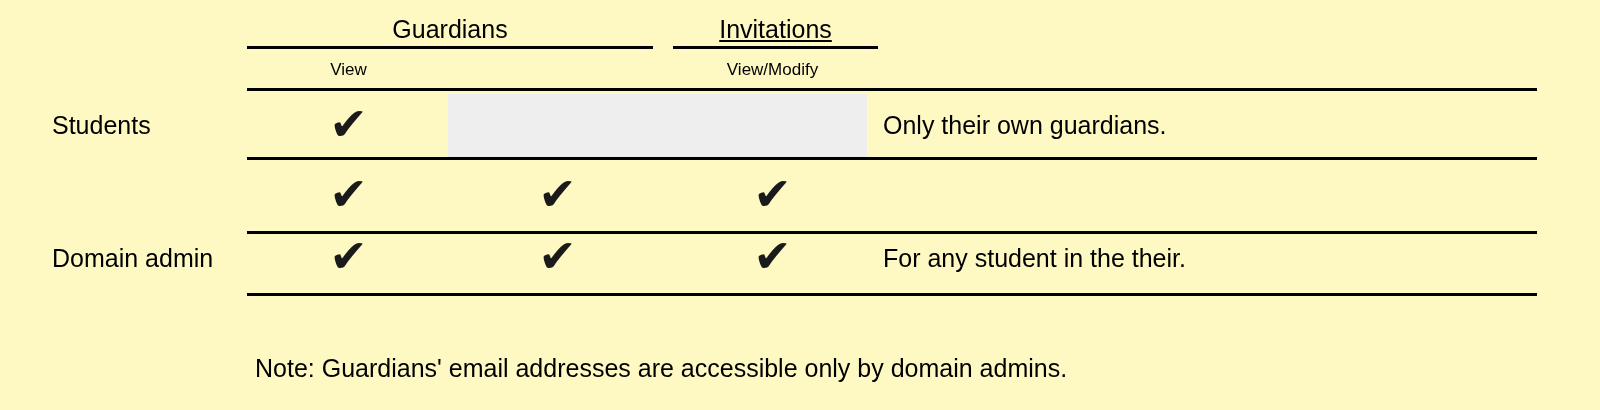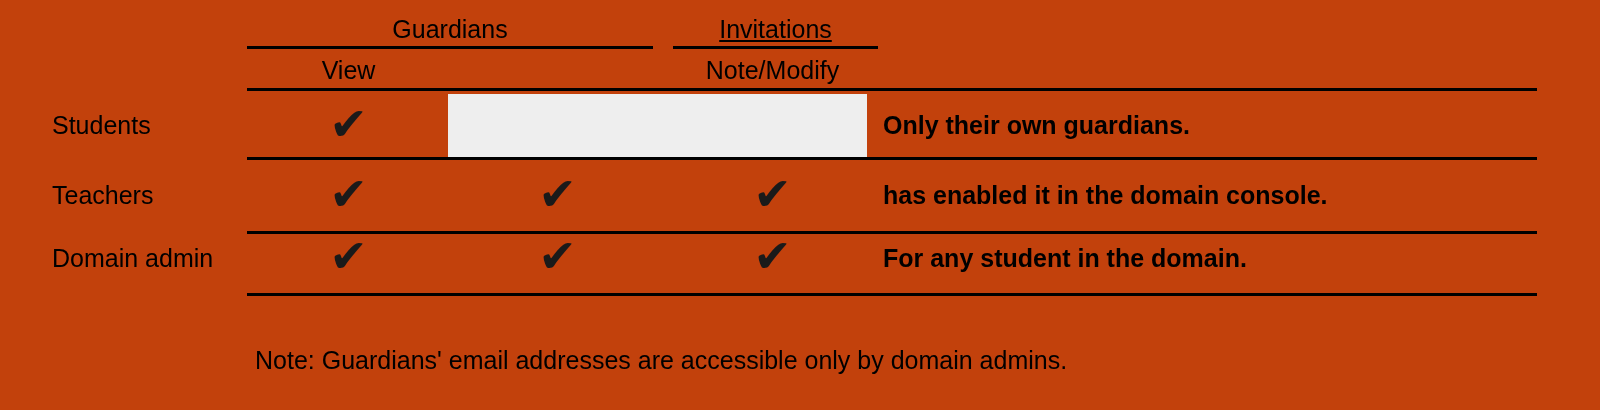--- a/index.html
+++ b/index.html
@@ -4,21 +4,21 @@
 <style>
   html, body {
     margin: 0;
     padding: 0;
     background: #ffffff;
   }
   .page {
     position: relative;
     width: 1600px;
     height: 410px;
-    background: #c2410c;
+    background: #fef9c3;
     font-family: "Liberation Sans", "DejaVu Sans", sans-serif;
     color: #000000;
     overflow: hidden;
   }
   
   .rule {
     position: absolute;
     height: 3px;
     background: #000000;
   }
@@ -59,21 +59,21 @@
     width: 1600px;
     height: 42px;
   }
   .subheader-cell {
     position: absolute;
     top: 0;
     height: 42px;
     display: flex;
     align-items: center;
     justify-content: center;
-    font-size: 25px;
+    font-size: 17px;
   }
   .col-view { left: 247px; width: 203px; }
   .col-modify { left: 450px; width: 215px; }
   .col-viewmodify { left: 665px; width: 215px; }
 
   
   .body-row {
     position: absolute;
     left: 0;
     width: 1600px;
@@ -120,29 +120,28 @@
     position: absolute;
     left: 883px;
     width: 655px;
     top: 0;
     height: 100%;
     display: flex;
     flex-direction: column;
     justify-content: center;
     font-size: 25px;
     line-height: 29px;
-    font-weight: bold;
   }
   .note-line { display: block; }
 
   
   .footnote {
     position: absolute;
     left: 255px;
-    top: 346px;
+    top: 354px;
     font-size: 25px;
     white-space: nowrap;
   }
 </style>
 </head>
 <body>
 
 <div class="page">
 
   <div class="group-row">
@@ -153,66 +152,64 @@
     </div>
     <div class="group-cell group-invitations">
       <div class="group-inner">
         <span>Invitations</span>
       </div>
     </div>
   </div>
 
   <div class="subheader-row">
     <div class="subheader-cell col-view">View</div>
-    <div class="subheader-cell col-viewmodify">Note/Modify</div>
+    <div class="subheader-cell col-viewmodify">View/Modify</div>
   </div>
 
   <div class="rule rule-full" style="top:88px;"></div>
   <div class="rule rule-full" style="top:157px;"></div>
   <div class="rule rule-full" style="top:231px;"></div>
   <div class="rule rule-full" style="top:293px;"></div>
 
   <div class="body-row row-students">
     <div class="disabled-band"></div>
     <div class="row-label">Students</div>
     <div class="check-cell col-view">
       <span class="check">✔</span>
     </div>
     <div class="note-cell">
       <span class="note-line">Only their own guardians.</span>
     </div>
   </div>
 
   <div class="body-row row-teachers">
-    <div class="row-label">Teachers</div>
     <div class="check-cell col-view">
       <span class="check">✔</span>
     </div>
     <div class="check-cell col-modify">
       <span class="check">✔</span>
     </div>
     <div class="check-cell col-viewmodify">
       <span class="check">✔</span>
     </div>
     <div class="note-cell">
-      <span class="note-line">has enabled it in the domain console.</span>
     </div>
   </div>
 
   <div class="body-row row-domain-admin">
     <div class="row-label">Domain admin</div>
     <div class="check-cell col-view">
       <span class="check">✔</span>
     </div>
     <div class="check-cell col-modify">
       <span class="check">✔</span>
     </div>
     <div class="check-cell col-viewmodify">
       <span class="check">✔</span>
     </div>
     <div class="note-cell">
-      <span class="note-line">For any student in the domain.</span>
+      <span class="note-line">For any student in the their.</span>
     </div>
   </div>
 
   <div class="footnote">Note: Guardians' email addresses are accessible only by domain admins.</div>
 
 </div>
 
 </body></html>

